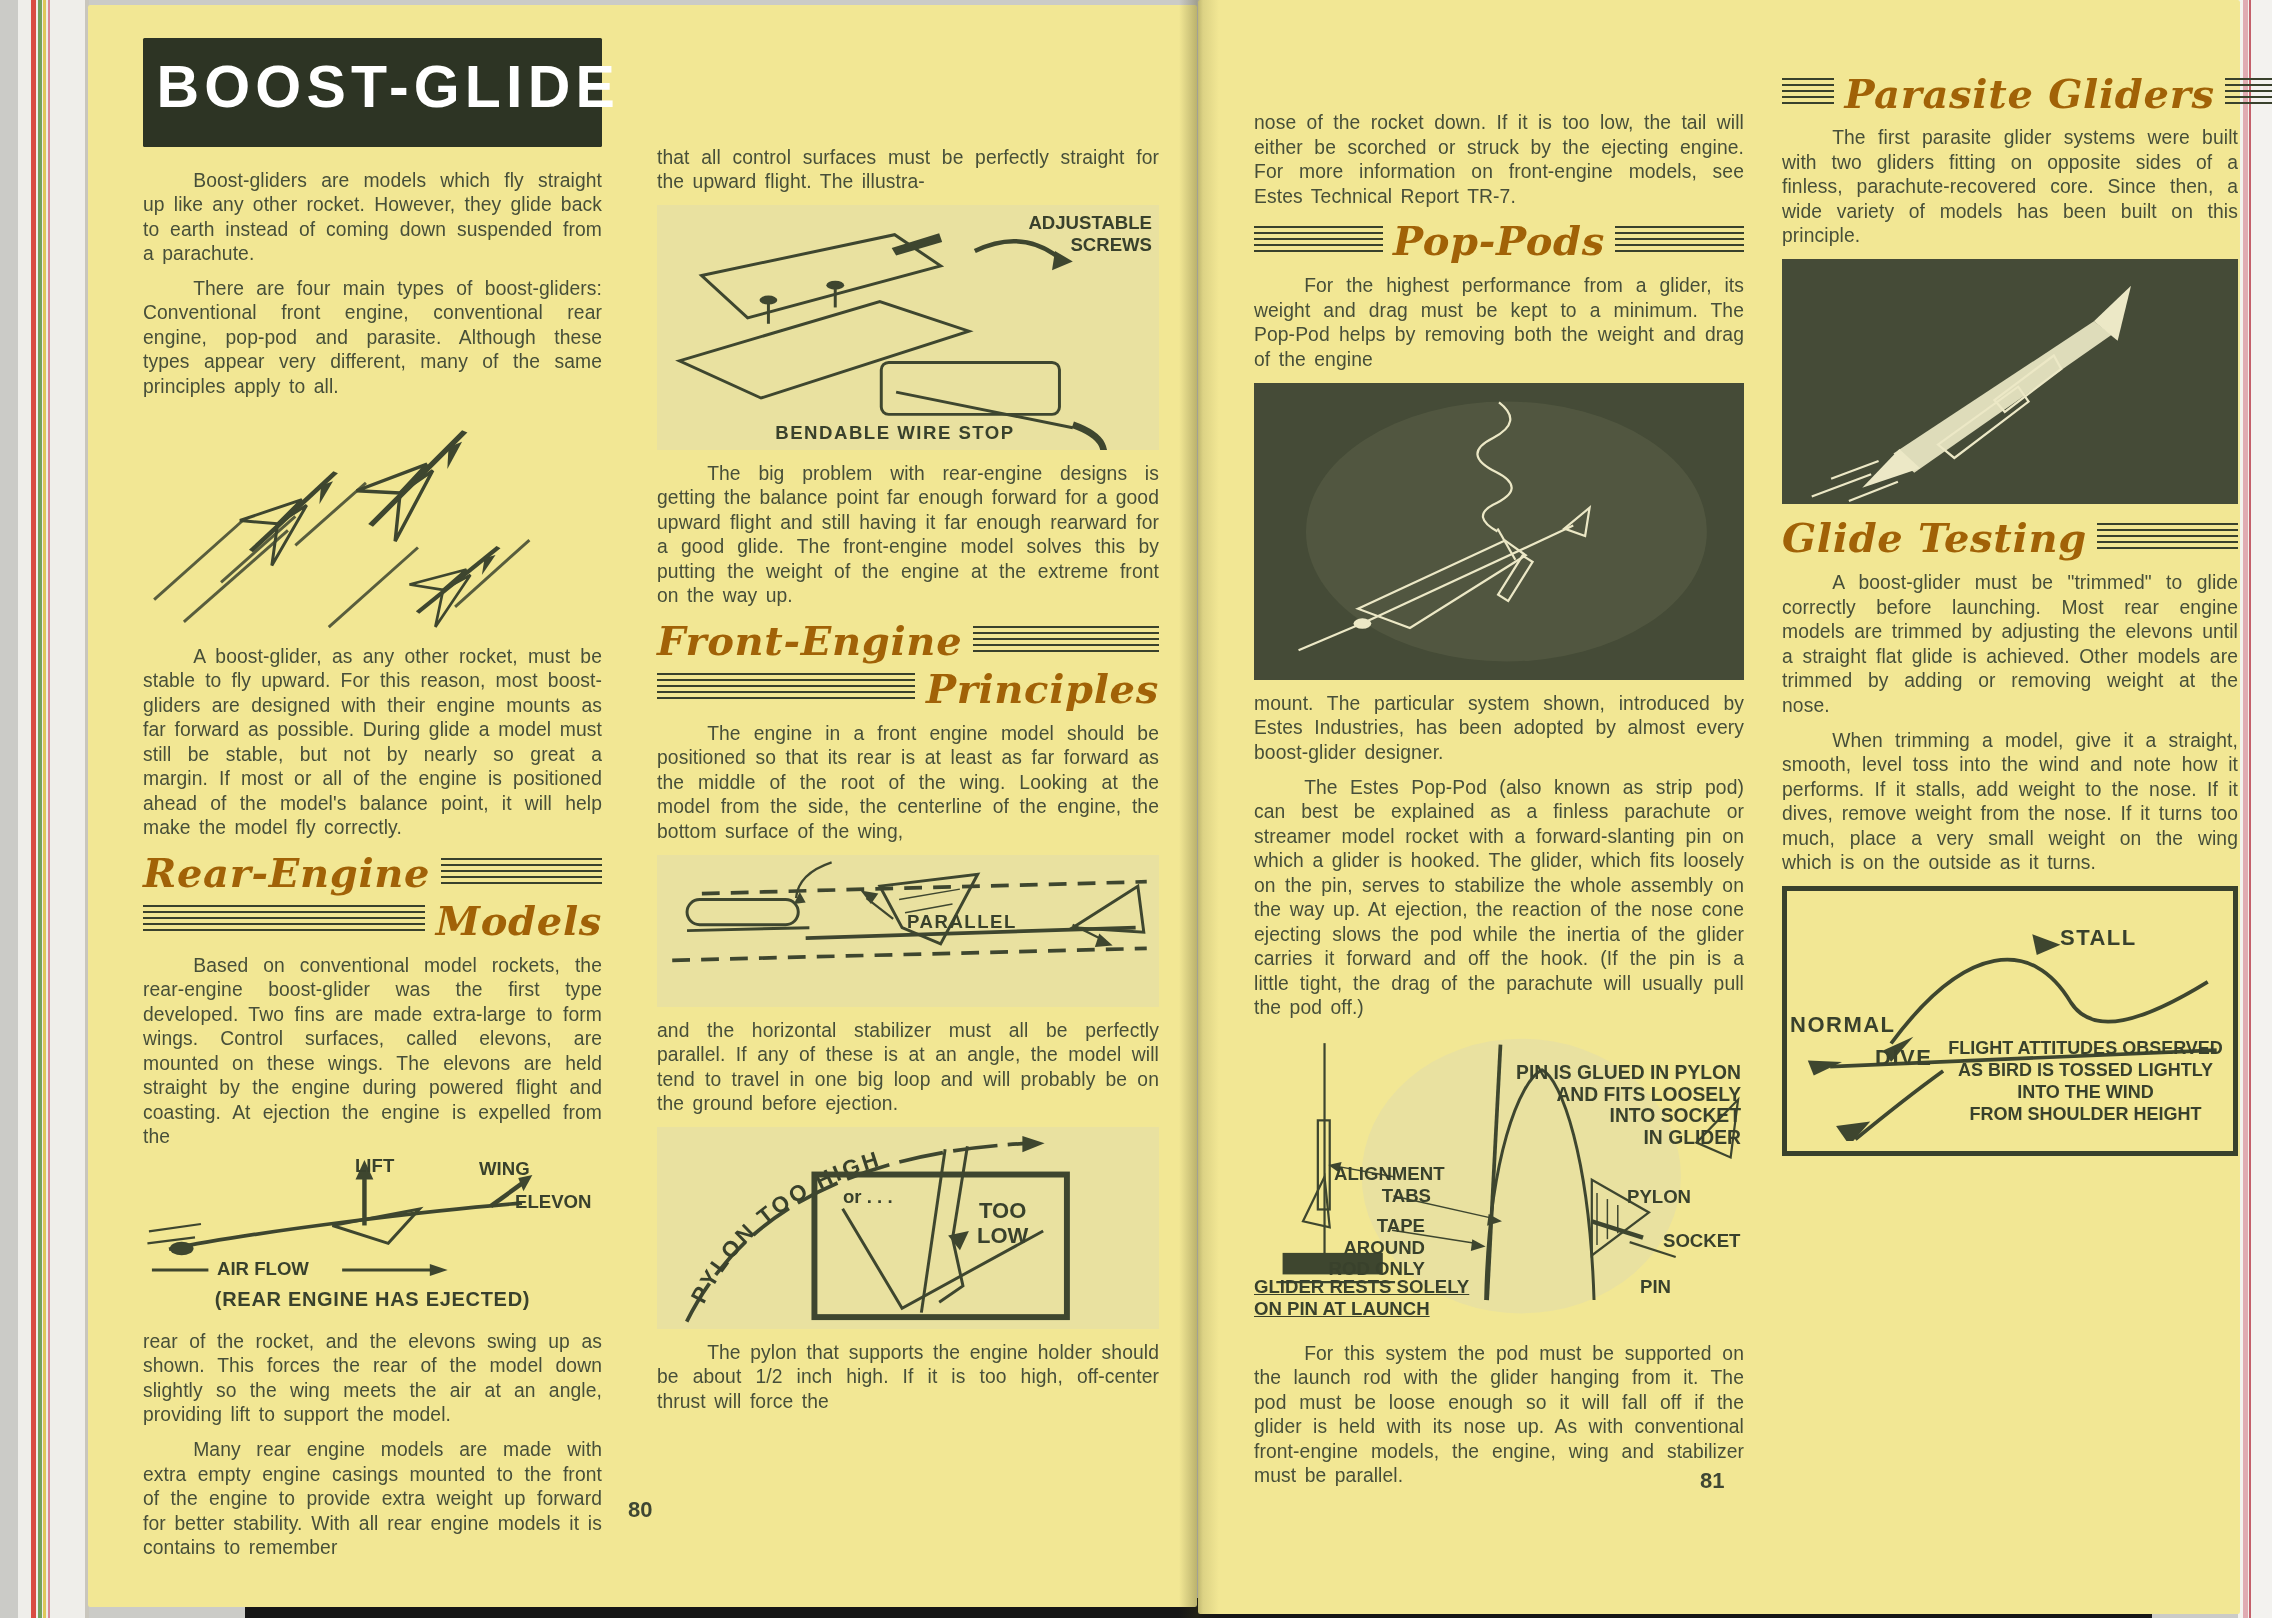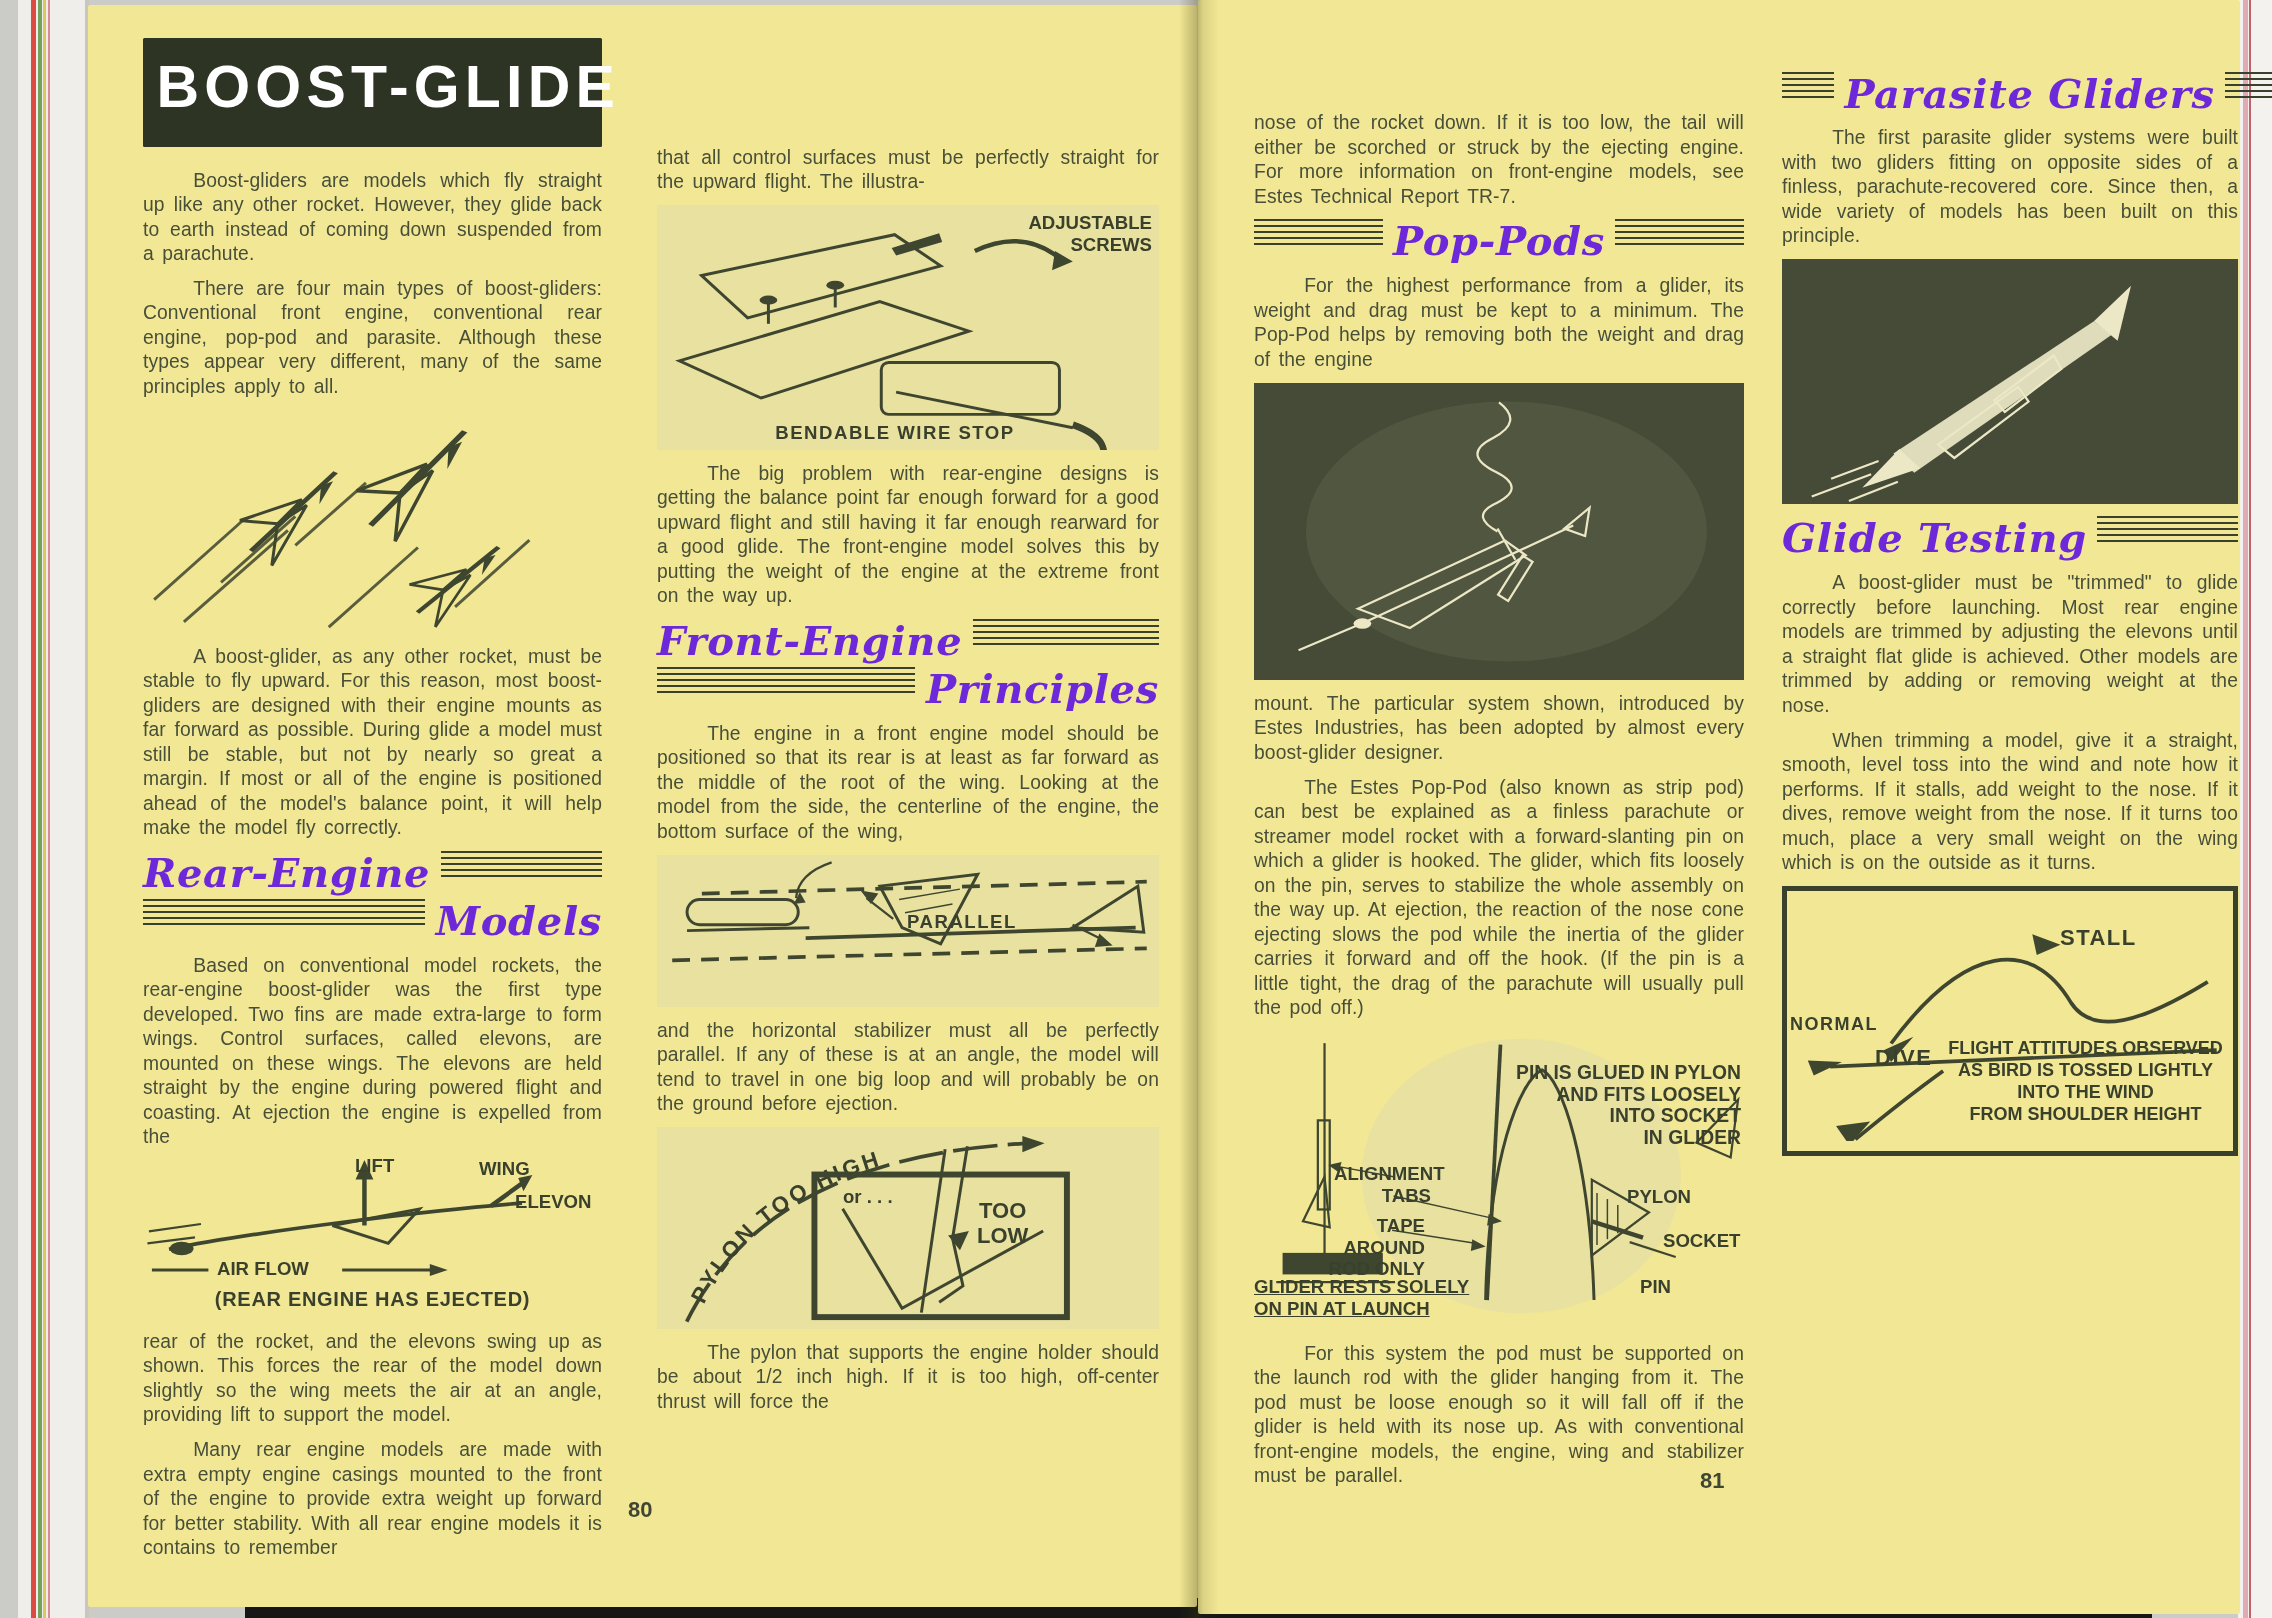--- a/index.html
+++ b/index.html
@@ -27,21 +27,21 @@
   .page{position:absolute;background:#f2e794;}
   .page-left{left:88px;top:4.5px;width:1109px;height:1602px;border-radius:2.2px;}
   .page-right{left:1198px;top:0;width:1042px;height:1614px;border-radius:2.2px;}
   .col{position:absolute;}
 
   
   .bp{margin:0 0 10.4px;font-size:19.3px;line-height:24.5px;color:#474f39;text-align:justify;word-spacing:3px;letter-spacing:0.1px;}
   .ind{text-indent:2.6em;}
   .title-box{background:#2d3424;color:#ffffff;height:109px;line-height:98px;
     font-weight:bold;font-size:59px;letter-spacing:5.2px;padding-left:13.4px;margin-bottom:22px;border-radius:1.5px;white-space:nowrap;}
-  .hrow{display:flex;gap:10.4px;color:#6d28d9;margin:4.5px 0;}
+  .hrow{display:flex;align-items:center;gap:10.4px;color:#a16207;margin:4.5px 0;}
   .htext{font-family:"DejaVu Serif", serif;font-style:italic;font-weight:bold;font-size:40px;line-height:43px;white-space:nowrap;letter-spacing:0.7px;}
   .hlines{flex:1 1 auto;height:30px;background:repeating-linear-gradient(to bottom,#39412c 0 2.2px,transparent 2.2px 6px);}
   .hlines.short{flex:0 0 52px;}
   .hgap{height:7.4px;}
 
   
   .fig{position:relative;margin:6px 0 12px;}
   .fig svg{display:block;}
   .fig-shade{background:#e9e1a0;}
   .fig-dark{background:#454b37;}
@@ -363,21 +363,21 @@
           <path d="M210 242 C160 278 126 306 92 334"></path>
         </g>
         <g fill="#3e462f">
           <polygon points="130,214 170,196 140,230"></polygon>
           <polygon points="330,58 368,72 336,86"></polygon>
           <polygon points="28,228 74,230 36,248"></polygon>
           <polygon points="112,310 84,342 66,316"></polygon>
         </g>
       </svg>
       <div class="lbl" style="left:273px;top:36px;font-size:22px;letter-spacing:1.5px;">STALL</div>
-      <div class="lbl" style="left:3px;top:123px;font-size:18px;letter-spacing:1.5px;">NORMAL</div>
+      <div class="lbl" style="left:3px;top:123px;font-size:22px;letter-spacing:1.5px;">NORMAL</div>
       <div class="lbl" style="left:88px;top:156px;font-size:22px;letter-spacing:1.5px;">DIVE</div>
       <div class="lbl center" style="left:161px;top:146px;width:275px;font-size:18px;line-height:22px;">FLIGHT ATTITUDES OBSERVED
 AS BIRD IS TOSSED LIGHTLY
 INTO THE WIND
 FROM SHOULDER HEIGHT</div>
     </div>
 
   </div>
 
   <div class="pagenum" style="left:502px;top:1468px;">81</div>

